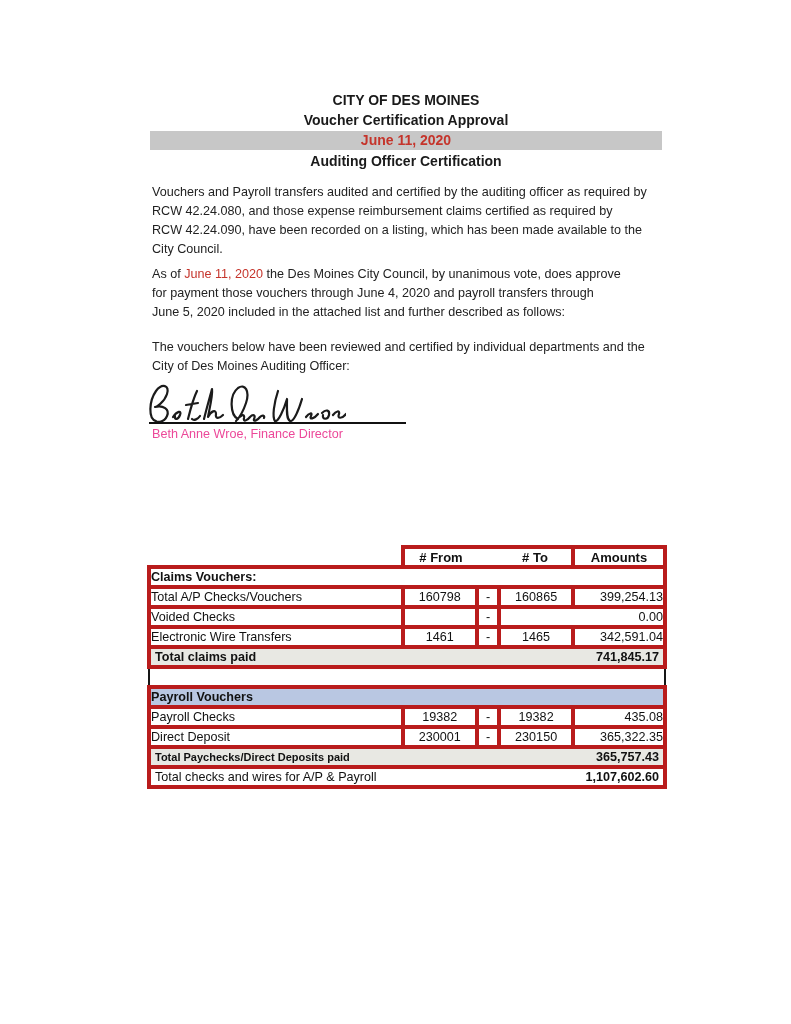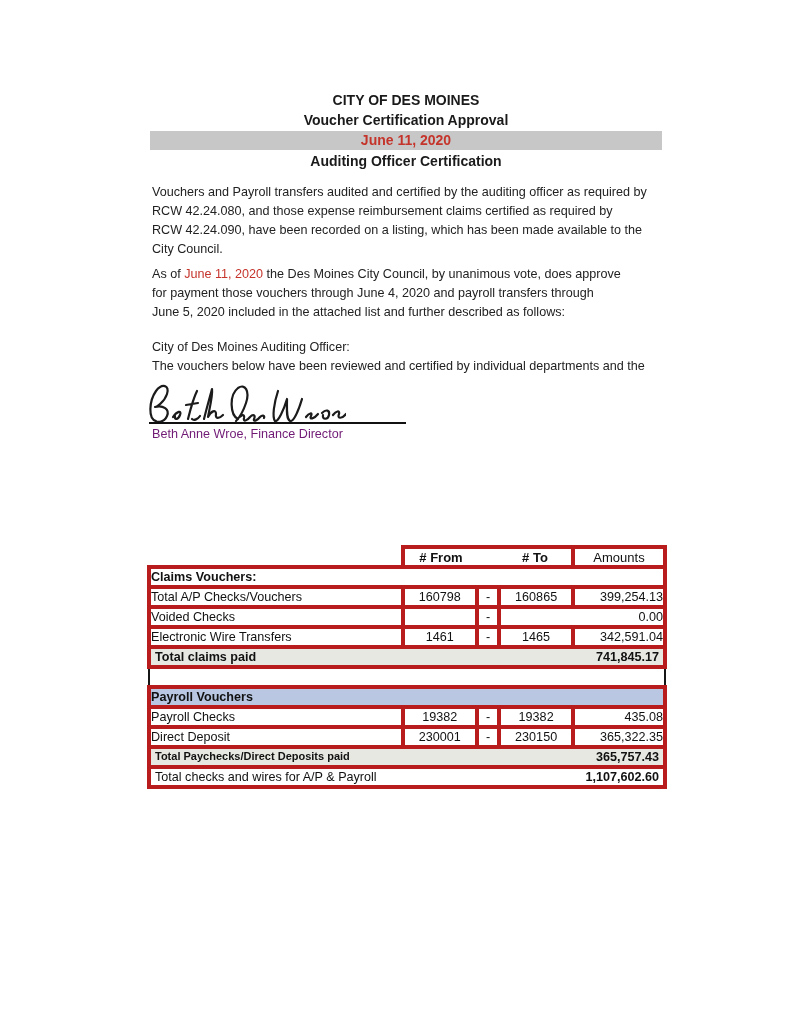--- a/index.html
+++ b/index.html
@@ -12,39 +12,39 @@
          font-weight:bold; font-size:14px; color:#1a1a1a; }
   .hdr-line { line-height:20px; }
   .date-bar { height:19px; line-height:19px; margin:1px 0; background:var(--date-bar-bg,#c7c7c7); }
   .red { color:var(--red,#c5342b); }
   
   .para { position:absolute; left:152px; font-size:12.6px; line-height:19px; color:#222; }
   .para div { white-space:nowrap; }
   
   .sig-svg { position:absolute; left:146px; top:379px; }
   .sig-line { position:absolute; left:149px; top:422px; width:257px; border-top:2px solid #111; }
-  .sig-name { position:absolute; left:152px; top:427px; font-size:12.6px; color:#701a75; white-space:nowrap; }
+  .sig-name { position:absolute; left:152px; top:427px; font-size:12.6px; color:#ec4899; white-space:nowrap; }
   
   .vtable { position:absolute; left:147px; top:545px; border-collapse:collapse;
             font-size:12.6px; color:#111; table-layout:fixed; }
   .vtable td { height:16px; padding:0; vertical-align:middle; overflow:hidden; }
   .b  { border:4px solid #b91c1c; }
   .spacer-cell { border:none; background:#fff; }
   .fromto-flex { display:flex; align-items:center; font-weight:bold; font-size:13px; }
   .fromto-flex .w-from { width:72px; text-align:center; }
   .fromto-flex .w-dash { width:22px; }
   .fromto-flex .w-to   { width:72px; text-align:center; }
-  .amt-h { font-weight:normal; font-size:13px; text-align:center; }
+  .amt-h { font-weight:bold; font-size:13px; text-align:center; }
   .lbl  { text-align:left;  padding-left:4px; }
   .num  { text-align:center;border-radius:7px; }
   .dash { text-align:center; }
   .amt  { text-align:right; padding-right:4px; }
   .section-lbl { font-weight:bold; padding-left:4px; }
   .blue-row { background:var(--payroll-header-bg,#b9c7e2); }
-  .total-flex { display:flex; justify-content:space-between; padding:0 4px; }
+  .total-flex { display:flex; justify-content:space-between; align-items:center; padding:0 4px; }
   .gray-row { background:var(--total-row-bg,#e8e8e3); }
   .bold { font-weight:bold; }
   .small-bold { font-weight:bold; font-size:11px; }
   .gap-cell { height:9px; border-left:2px solid #161616; border-right:2px solid #161616;
               border-top:none; border-bottom:none; background:#fff; }
   .no-r { border-right:none; }
   .no-l { border-left:none; }
 </style>
 </head>
 <body>
@@ -67,22 +67,22 @@
     <div>City Council.</div>
   </div>
 
   <div class="para" style="top:265px;">
     <div><span>As of </span><span class="red">June 11, 2020</span><span> the Des Moines City Council, by unanimous vote, does approve</span></div>
     <div>for payment those vouchers through June 4, 2020 and payroll transfers through</div>
     <div>June 5, 2020 included in the attached list and further described as follows:</div>
   </div>
 
   <div class="para" style="top:338px;">
+    <div>The vouchers below have been reviewed and certified by individual departments and the</div>
     <div>City of Des Moines Auditing Officer:</div>
-    <div>The vouchers below have been reviewed and certified by individual departments and the</div>
   </div>
 
   <svg class="sig-svg" width="200" height="50" viewBox="0 0 200 50">
     <g fill="none" stroke="#1b1b1b" stroke-width="2.2" stroke-linecap="round" stroke-linejoin="round">
       <path d="M10,42 C2,40 3,22 10,12 C16,4 24,6 21,15 C18,24 10,28 9,28 C17,26 24,30 21,37 C18,44 10,44 8,41"></path>
       <path d="M27,38 C31,32 36,31 34,36 C32,41 28,41 29,37"></path>
       <path d="M42,40 C45,28 49,16 51,12 M40,26 L52,24 M46,40 C48,42 52,40 54,37"></path>
       <path d="M58,40 C61,28 65,14 66,10 C67,16 63,32 62,38 C65,32 70,30 70,35 C69,40 73,40 77,36"></path>
       <path d="M92,40 C84,36 83,16 92,9 C99,4 104,12 100,24 C97,33 92,40 90,42 C94,36 99,34 98,39 C97,43 101,42 104,38 C107,35 110,36 108,40 C107,43 111,42 114,38 C116,36 119,36 118,39"></path>
       <path d="M132,12 C128,24 126,38 129,42 C132,44 138,30 141,20 C141,30 140,40 144,42 C148,43 153,30 156,20"></path>

